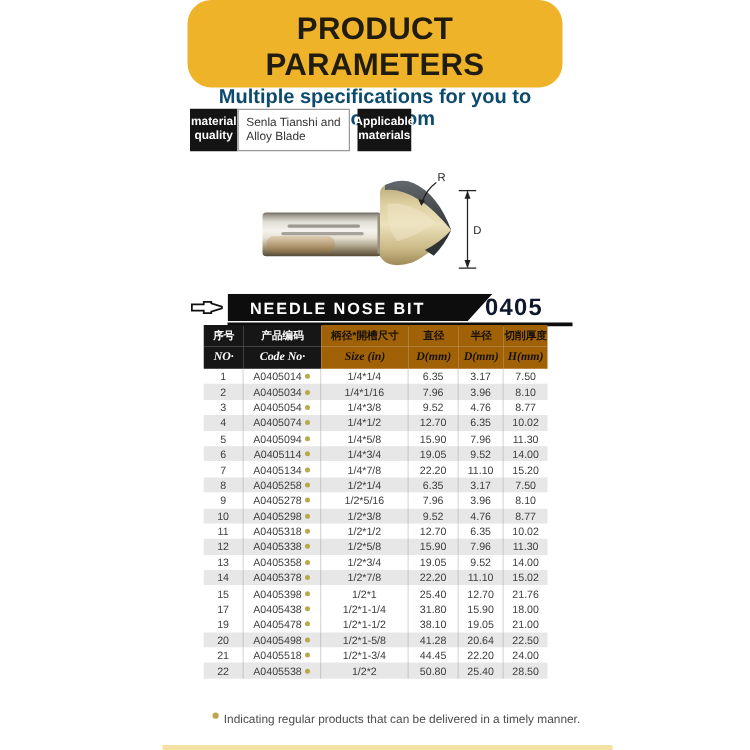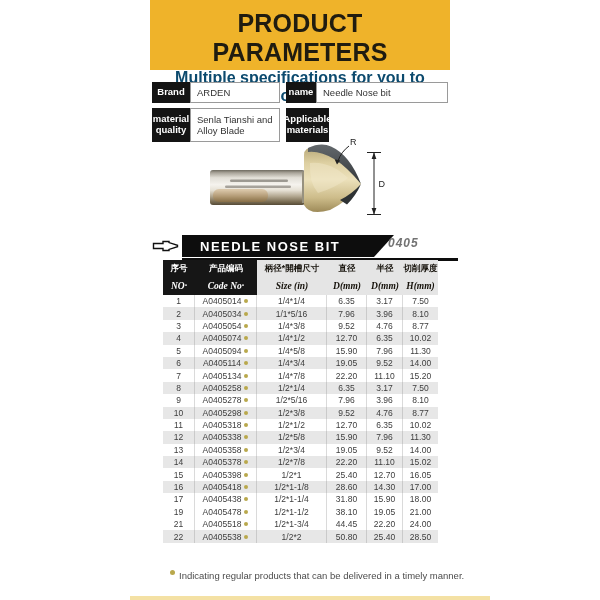--- a/index.html
+++ b/index.html
@@ -3,50 +3,50 @@
 <meta charset="utf-8">
 <style>
   html,body{margin:0;padding:0;}
   body{
     width:600px;height:600px;position:relative;overflow:hidden;
     background:#ffffff;font-family:"Liberation Sans",sans-serif;
     -webkit-font-smoothing:antialiased;
   }
   
   .hero{position:absolute;left:150px;top:0;width:300px;height:70px;
-    background:#EFB32A;text-align:center;}
+    background:#EFB32A;text-align:center;border-radius:19px;}
   .hero-title{padding-top:9px;font-size:25px;font-weight:bold;color:#201c10;letter-spacing:.2px;}
   .hero-sub{margin-top:2px;font-size:16px;font-weight:bold;color:#0c4a6e;}
   
   .info{position:absolute;left:152px;top:82px;width:296px;}
   .info-row{display:grid;}
   .info-row.r1{grid-template-columns:38px 90px 6px 30px 132px;height:21px;}
   .info-row.r2{grid-template-columns:38px 90px 6px 43px 119px;height:34px;margin-top:5px;}
   .info-label{background:#141414;color:#fff;display:flex;align-items:center;justify-content:center;
     font-weight:bold;font-size:9.5px;text-align:center;line-height:1.15;}
   .info-value{border:1px solid #9a9a9a;background:#fff;color:#333;display:flex;align-items:center;
     padding-left:6px;font-size:9.5px;line-height:1.2;}
   .info-gap{background:transparent;}
   
   .banner-icon{position:absolute;left:152px;top:238px;width:28px;height:16px;}
   .banner-bar{position:absolute;left:182px;top:235px;width:212px;height:22px;background:#0d0d0d;
     clip-path:polygon(0 0,100% 0,calc(100% - 20px) 100%,0 100%);
     display:flex;align-items:center;padding-left:18px;box-sizing:border-box;}
   .banner-title{color:#ffffff;font-size:13px;font-weight:bold;letter-spacing:1.5px;}
-  .banner-model{position:absolute;left:388px;top:236px;font-style:italic;font-weight:bold;
-    font-size:12px;color:#737373;letter-spacing:1px;}
+  .banner-model{position:absolute;left:388px;top:236px;font-weight:bold;
+    font-size:19px;color:#0f172a;letter-spacing:1px;}
   .banner-underline{position:absolute;left:182px;top:258px;width:276px;height:3px;background:#0d0d0d;}
   
   .spec{position:absolute;left:163px;top:260px;width:275px;}
   .hrow{display:grid;grid-template-columns:32px 62px 70px 40px 36px 35px;}
   .hrow.cn{height:17px;font-size:8.5px;font-weight:bold;}
   .hrow.en{height:18px;font-size:9.5px;font-weight:bold;font-style:italic;font-family:Liberation Serif, serif;}
   .hcell{display:flex;align-items:center;justify-content:center;}
   .hcell.dark{background:#161616;color:#ffffff;}
-  .hcell.gold{background:#e5e5e5;color:#15110a;}
+  .hcell.gold{background:#a16207;color:#15110a;}
   .spec-row{display:grid;grid-template-columns:32px 62px 70px 40px 36px 35px;height:12.4px;
     font-size:8.5px;color:#3d3d3d;background:#ffffff;}
   .spec-row.alt{background:#e7e7e7;}
   .spec-row .cell{display:flex;align-items:center;justify-content:center;
     border-right:1px solid rgba(150,150,150,.35);box-sizing:border-box;}
   .spec-row .cell:last-child{border-right:none;text-align:right;}
   .dot{display:inline-block;width:4px;height:4px;border-radius:50%;background:#b9a84c;margin-left:3px;}
   
   .footnote{position:absolute;left:170px;top:570px;font-size:9.5px;color:#4c4c4c;
     display:flex;}
@@ -56,27 +56,20 @@
 </style>
 </head>
 <body>
 
 <div class="hero">
   <div class="hero-title">PRODUCT PARAMETERS</div>
   <div class="hero-sub">Multiple specifications for you to choose from</div>
 </div>
 
 <div class="info">
-  <div class="info-row r1">
-    <div class="info-label">Brand</div>
-    <div class="info-value">ARDEN</div>
-    <div class="info-gap"></div>
-    <div class="info-label">name</div>
-    <div class="info-value">Needle Nose bit</div>
-  </div>
   <div class="info-row r2">
     <div class="info-label">material quality</div>
     <div class="info-value">Senla Tianshi and Alloy Blade</div>
     <div class="info-gap"></div>
     <div class="info-label">Applicable materials</div>
   </div>
 </div>
 
 <svg class="figure" viewBox="0 0 300 100">
   <defs>
@@ -180,21 +173,21 @@
       </div>
       <div class="spec-row alt">
         <div class="cell">
           <span>2</span>
         </div>
         <div class="cell">
           <span>A0405034</span>
           <span class="dot"></span>
         </div>
         <div class="cell">
-          <span>1/1*5/16</span>
+          <span>1/4*1/16</span>
         </div>
         <div class="cell">
           <span>7.96</span>
         </div>
         <div class="cell">
           <span>3.96</span>
         </div>
         <div class="cell">
           <span>8.10</span>
         </div>
@@ -462,42 +455,21 @@
         <div class="cell">
           <span>1/2*1</span>
         </div>
         <div class="cell">
           <span>25.40</span>
         </div>
         <div class="cell">
           <span>12.70</span>
         </div>
         <div class="cell">
-          <span>16.05</span>
-        </div>
-      </div>
-      <div class="spec-row alt">
-        <div class="cell">
-          <span>16</span>
-        </div>
-        <div class="cell">
-          <span>A0405418</span>
-          <span class="dot"></span>
-        </div>
-        <div class="cell">
-          <span>1/2*1-1/8</span>
-        </div>
-        <div class="cell">
-          <span>28.60</span>
-        </div>
-        <div class="cell">
-          <span>14.30</span>
-        </div>
-        <div class="cell">
-          <span>17.00</span>
+          <span>21.76</span>
         </div>
       </div>
       <div class="spec-row">
         <div class="cell">
           <span>17</span>
         </div>
         <div class="cell">
           <span>A0405438</span>
           <span class="dot"></span>
         </div>
@@ -526,20 +498,41 @@
           <span>1/2*1-1/2</span>
         </div>
         <div class="cell">
           <span>38.10</span>
         </div>
         <div class="cell">
           <span>19.05</span>
         </div>
         <div class="cell">
           <span>21.00</span>
+        </div>
+      </div>
+      <div class="spec-row alt">
+        <div class="cell">
+          <span>20</span>
+        </div>
+        <div class="cell">
+          <span>A0405498</span>
+          <span class="dot"></span>
+        </div>
+        <div class="cell">
+          <span>1/2*1-5/8</span>
+        </div>
+        <div class="cell">
+          <span>41.28</span>
+        </div>
+        <div class="cell">
+          <span>20.64</span>
+        </div>
+        <div class="cell">
+          <span>22.50</span>
         </div>
       </div>
       <div class="spec-row">
         <div class="cell">
           <span>21</span>
         </div>
         <div class="cell">
           <span>A0405518</span>
           <span class="dot"></span>
         </div>

